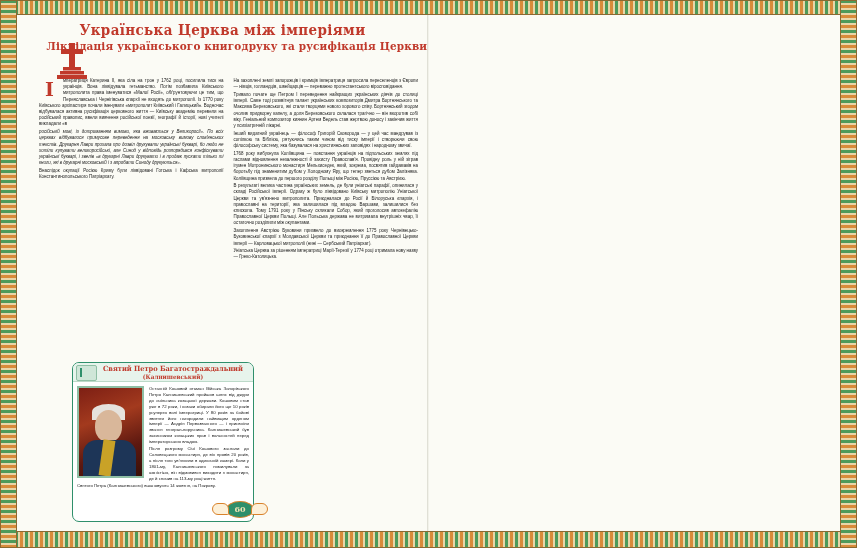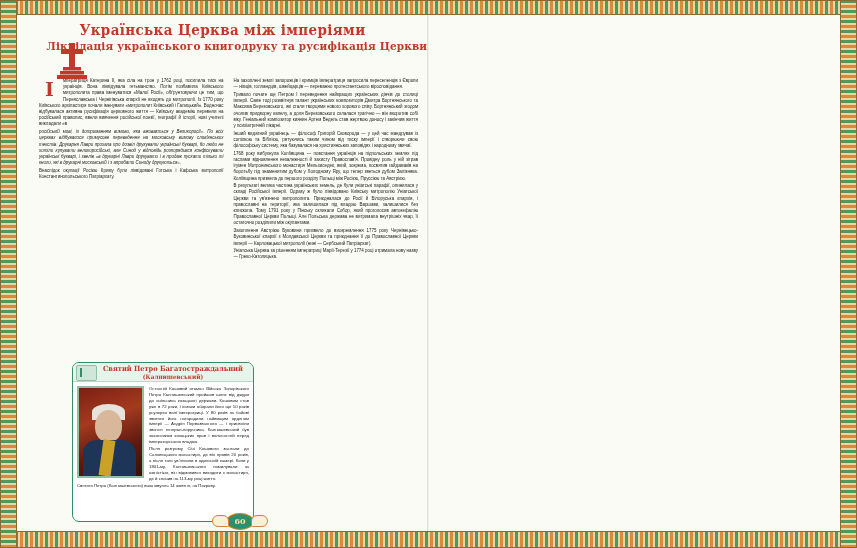--- a/index.html
+++ b/index.html
@@ -108,21 +108,21 @@
   }
   .ib-portrait .face{position:absolute;left:16px;top:22px;width:27px;height:32px;border-radius:50% 50% 45% 45%;
     background:#d9b79a;}
   .ib-portrait .hair{position:absolute;left:13px;top:16px;width:33px;height:16px;border-radius:50% 50% 0 0;background:#e6e2dc;}
   .ib-portrait .coat{position:absolute;left:4px;top:52px;width:53px;height:36px;background:#1d3557;border-radius:14px 14px 0 0;}
   .ib-portrait .sash{position:absolute;left:22px;top:52px;width:12px;height:36px;background:#c9a227;transform:rotate(8deg);}
   .ib-body p{margin:0 0 1px 0;font-size:4.3px;line-height:5.9px;text-align:justify;color:#1a1a1a;}
 
   
   .pgnum{
-    position:absolute;bottom:0;width:34px;height:20px;
+    position:absolute;bottom:12px;width:34px;height:20px;
     display:flex;align-items:center;justify-content:center;
   }
   .pgnum .oval{
     width:26px;height:15px;border-radius:50%;
     background:#2f8f6b;border:1.4px solid #d9822b;
     display:flex;align-items:center;justify-content:center;
   }
   .pgnum .oval span{color:#f3e4b6;font-weight:bold;font-size:8px;font-family:"DejaVu Serif",serif;}
   .pg-left{left:206px;}
   .wing{position:absolute;top:4px;width:15px;height:10px;border:1.3px solid #d9822b;border-radius:8px 8px 2px 8px;background:#fdf0d8;}

